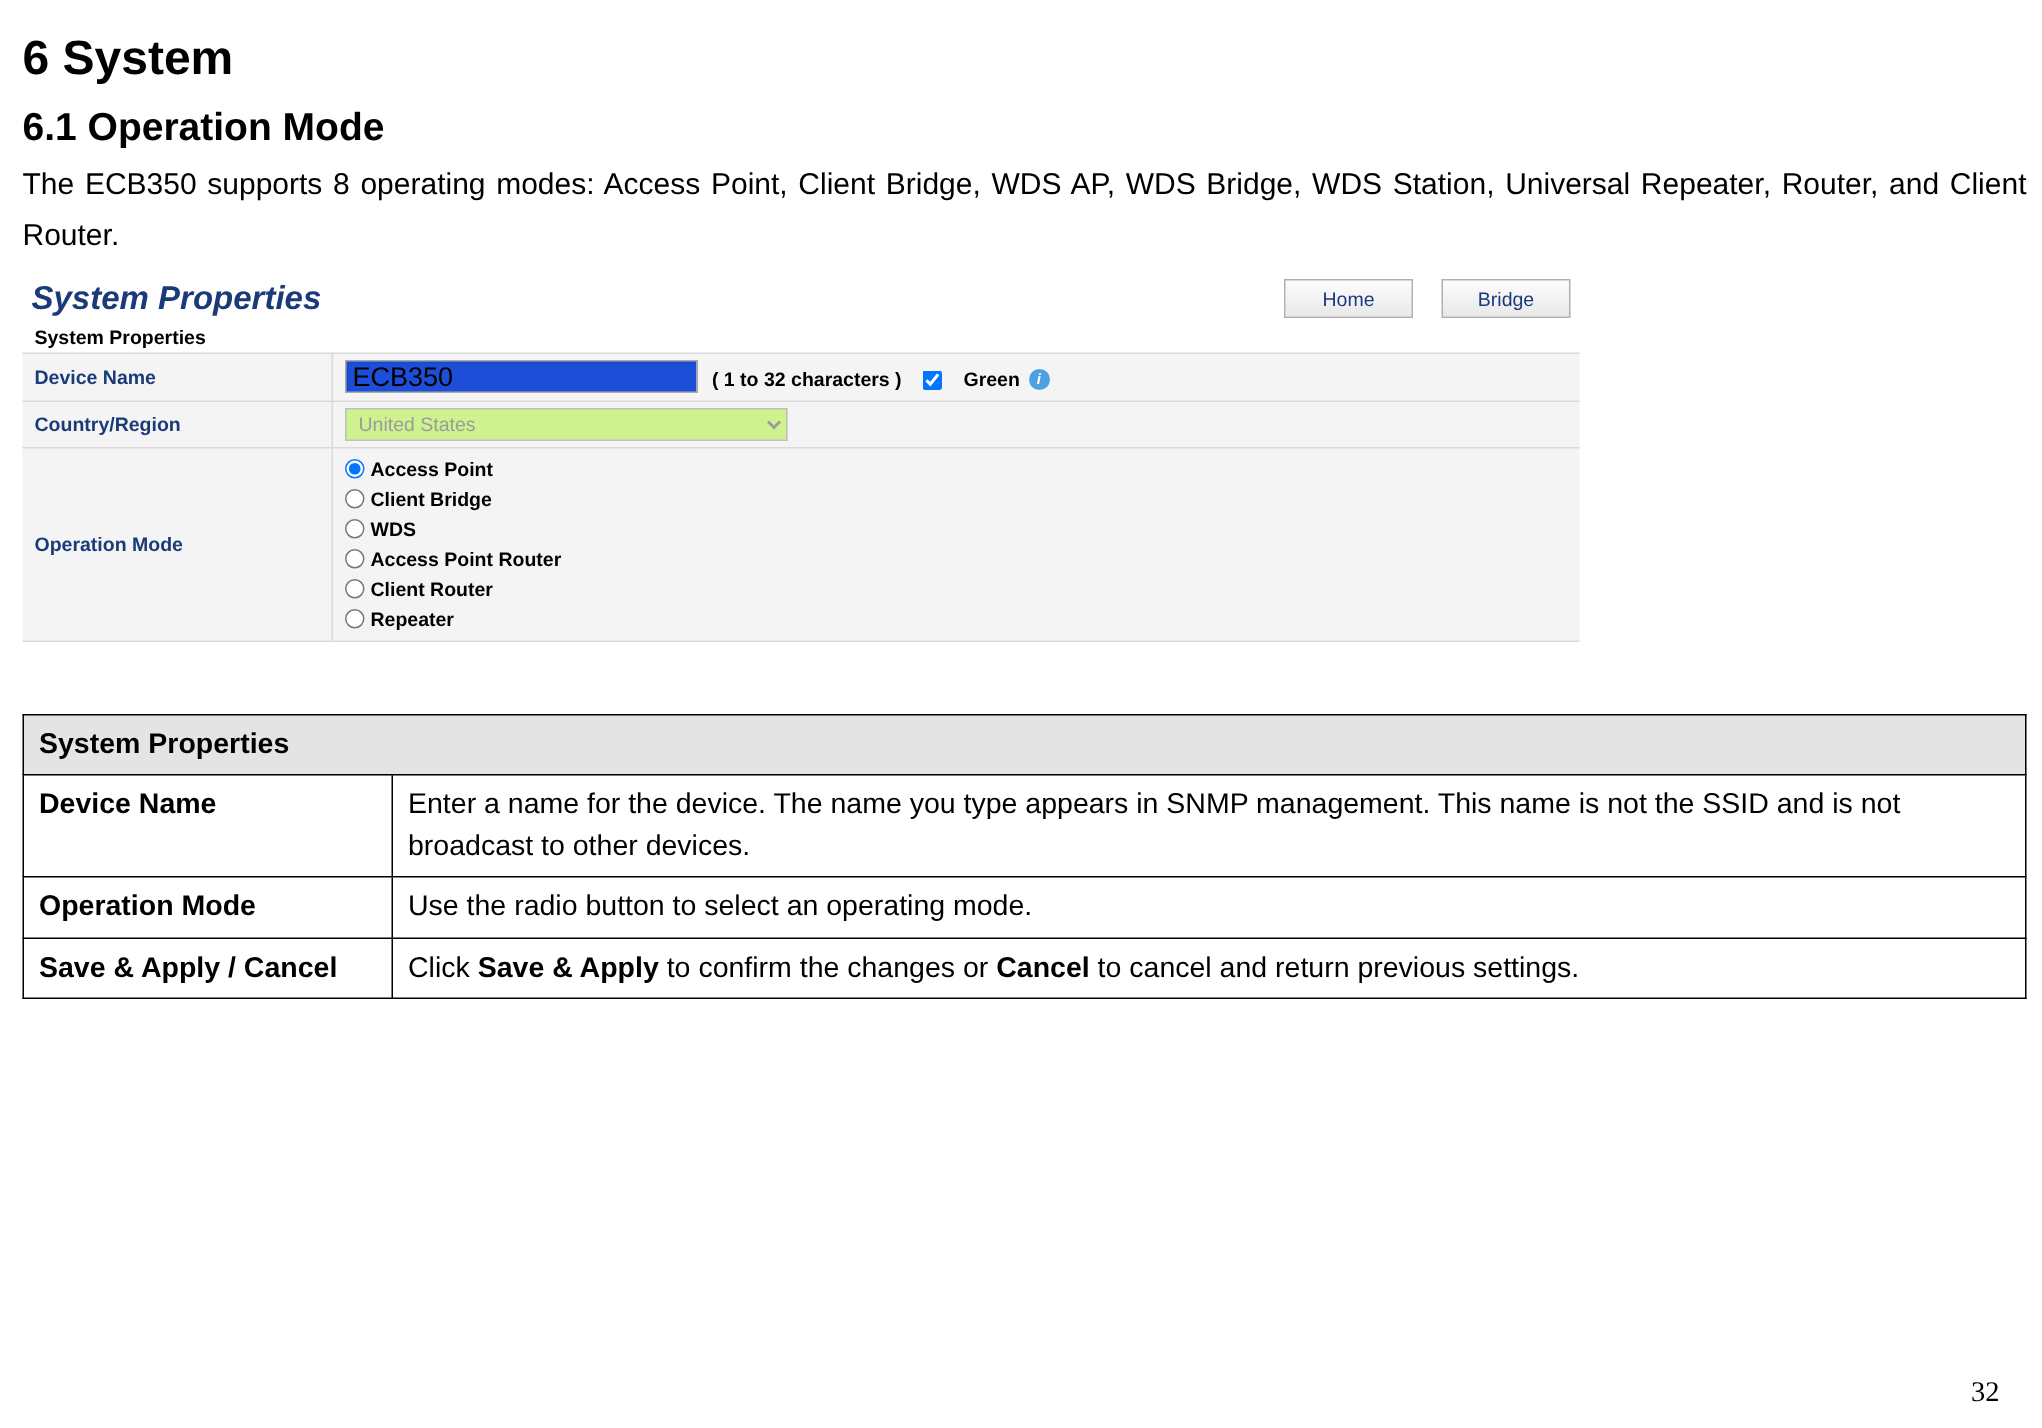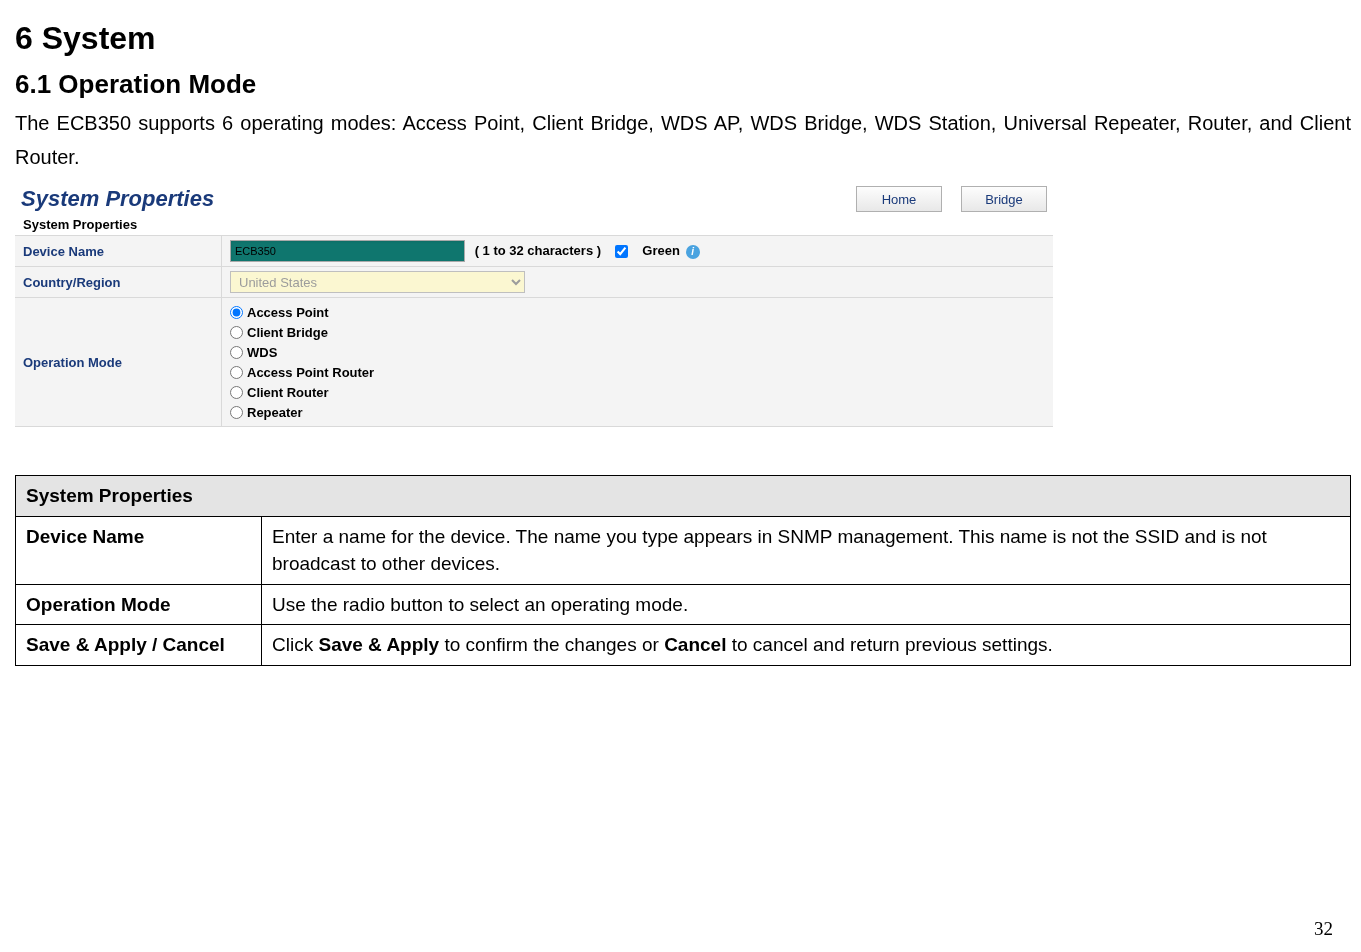--- a/index.html
+++ b/index.html
@@ -89,33 +89,33 @@
   .ss-val {
     background: #f4f4f4;
     border-bottom: 1px solid #d9d9d9;
   }
   .ss-input {
     width: 225px;
     height: 18px;
     padding: 1px 4px;
     border: 1px solid #aaa;
     font-family: Arial, sans-serif;
-    font-size: 11px;
-    background: #0f766e;
+    font-size: 18px;
+    background: #1d4ed8;
     box-shadow: inset 1px 1px 2px rgba(0,0,0,0.08);
   }
   .ss-select {
     width: 295px;
     height: 22px;
     padding: 1px 4px;
     border: 1px solid #aaa;
     font-family: Arial, sans-serif;
     font-size: 13px;
     color: #777;
-    background: #fef9c3;
+    background: #bef264;
   }
   .ss-hint {
     margin-left: 6px;
     color: #000;
     font-weight: bold;
   }
   .ss-chk {
     margin-left: 10px;
     vertical-align: middle;
   }
@@ -193,21 +193,21 @@
     right: 28px;
     font-size: 19px;
     font-family: "Times New Roman", serif;
   }
 </style>
 </head>
 <body>
 
 <h1>6  System</h1>
 <h2>6.1   Operation Mode</h2>
-<div class="intro">The ECB350 supports 6 operating modes: Access Point, Client Bridge, WDS AP, WDS Bridge, WDS Station, Universal Repeater, Router, and Client Router.</div>
+<div class="intro">The ECB350 supports 8 operating modes: Access Point, Client Bridge, WDS AP, WDS Bridge, WDS Station, Universal Repeater, Router, and Client Router.</div>
 
 <div class="screenshot">
   <div class="ss-header">
     <div class="ss-title">System Properties</div>
     <div class="ss-btn">Home</div>
     <div class="ss-btn">Bridge</div>
   </div>
   <table class="ss-table">
     <tbody>
         <tr>

